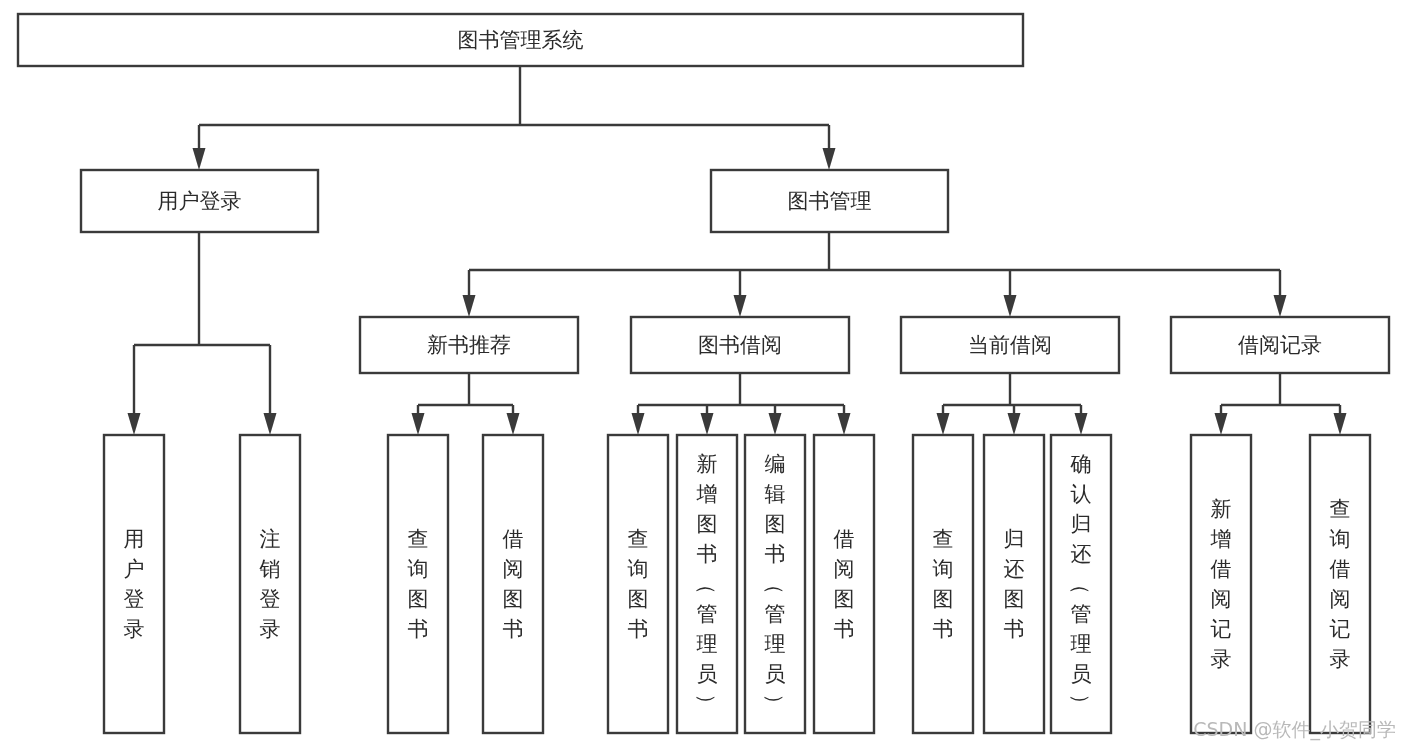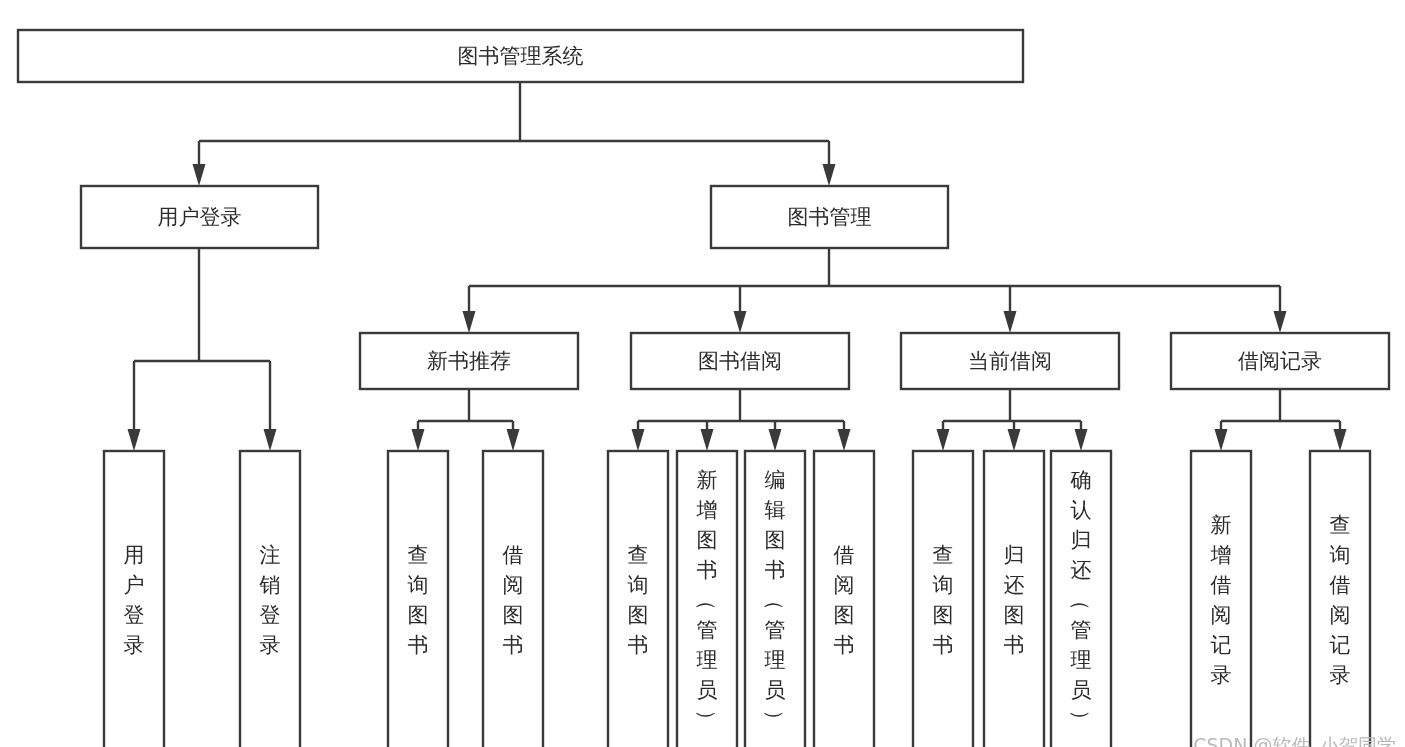--- a/index.html
+++ b/index.html
@@ -11,21 +11,21 @@
   body {
     width: 1405px;
     height: 747px;
     font-family: "DejaVu Sans", "Liberation Sans", sans-serif;
     overflow: hidden;
     position: relative;
   }
   #diagram-root {
     position: absolute;
     left: 0;
-    top: 16px;
+    top: 0;
     width: 1405px;
     height: 571px;
   }
   svg.tree-canvas {
     display: block;
     width: 1405px;
     height: 747px;
   }
   .node-box {
     fill: #ffffff;

